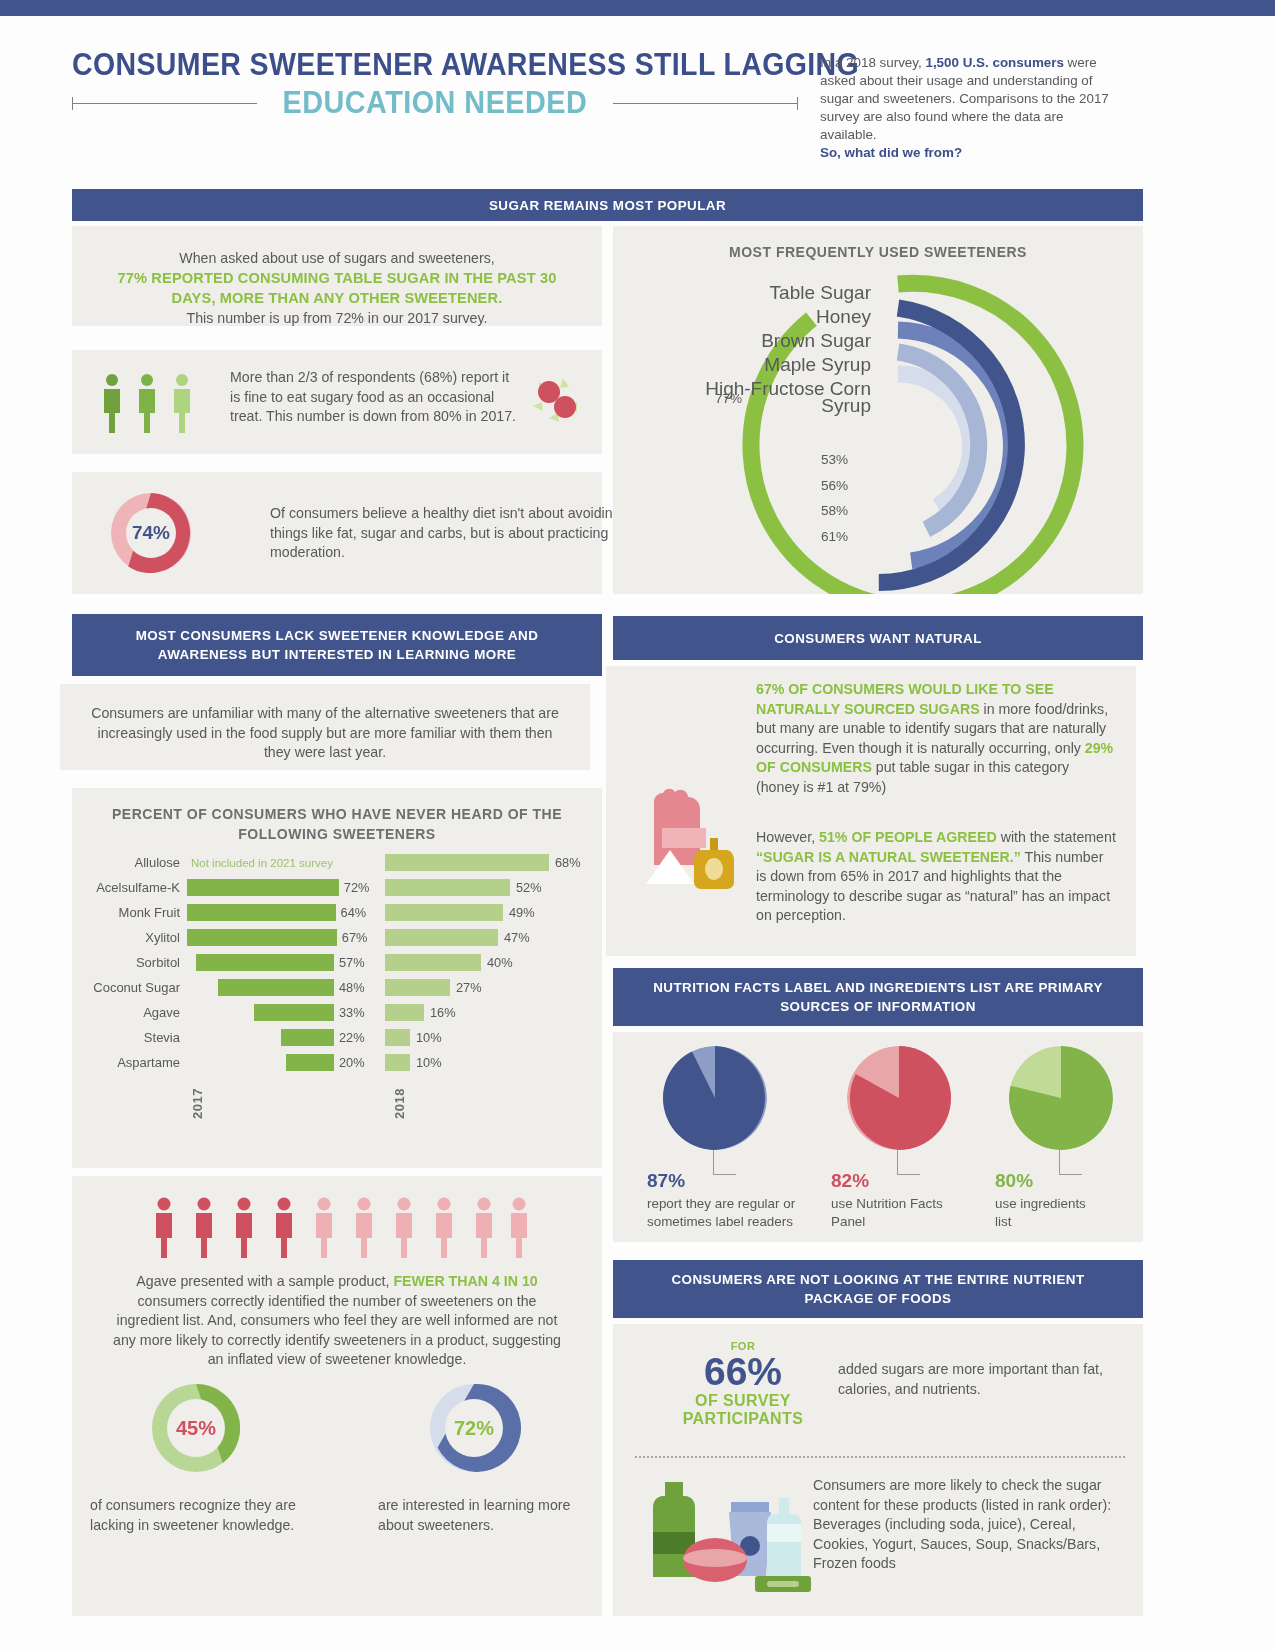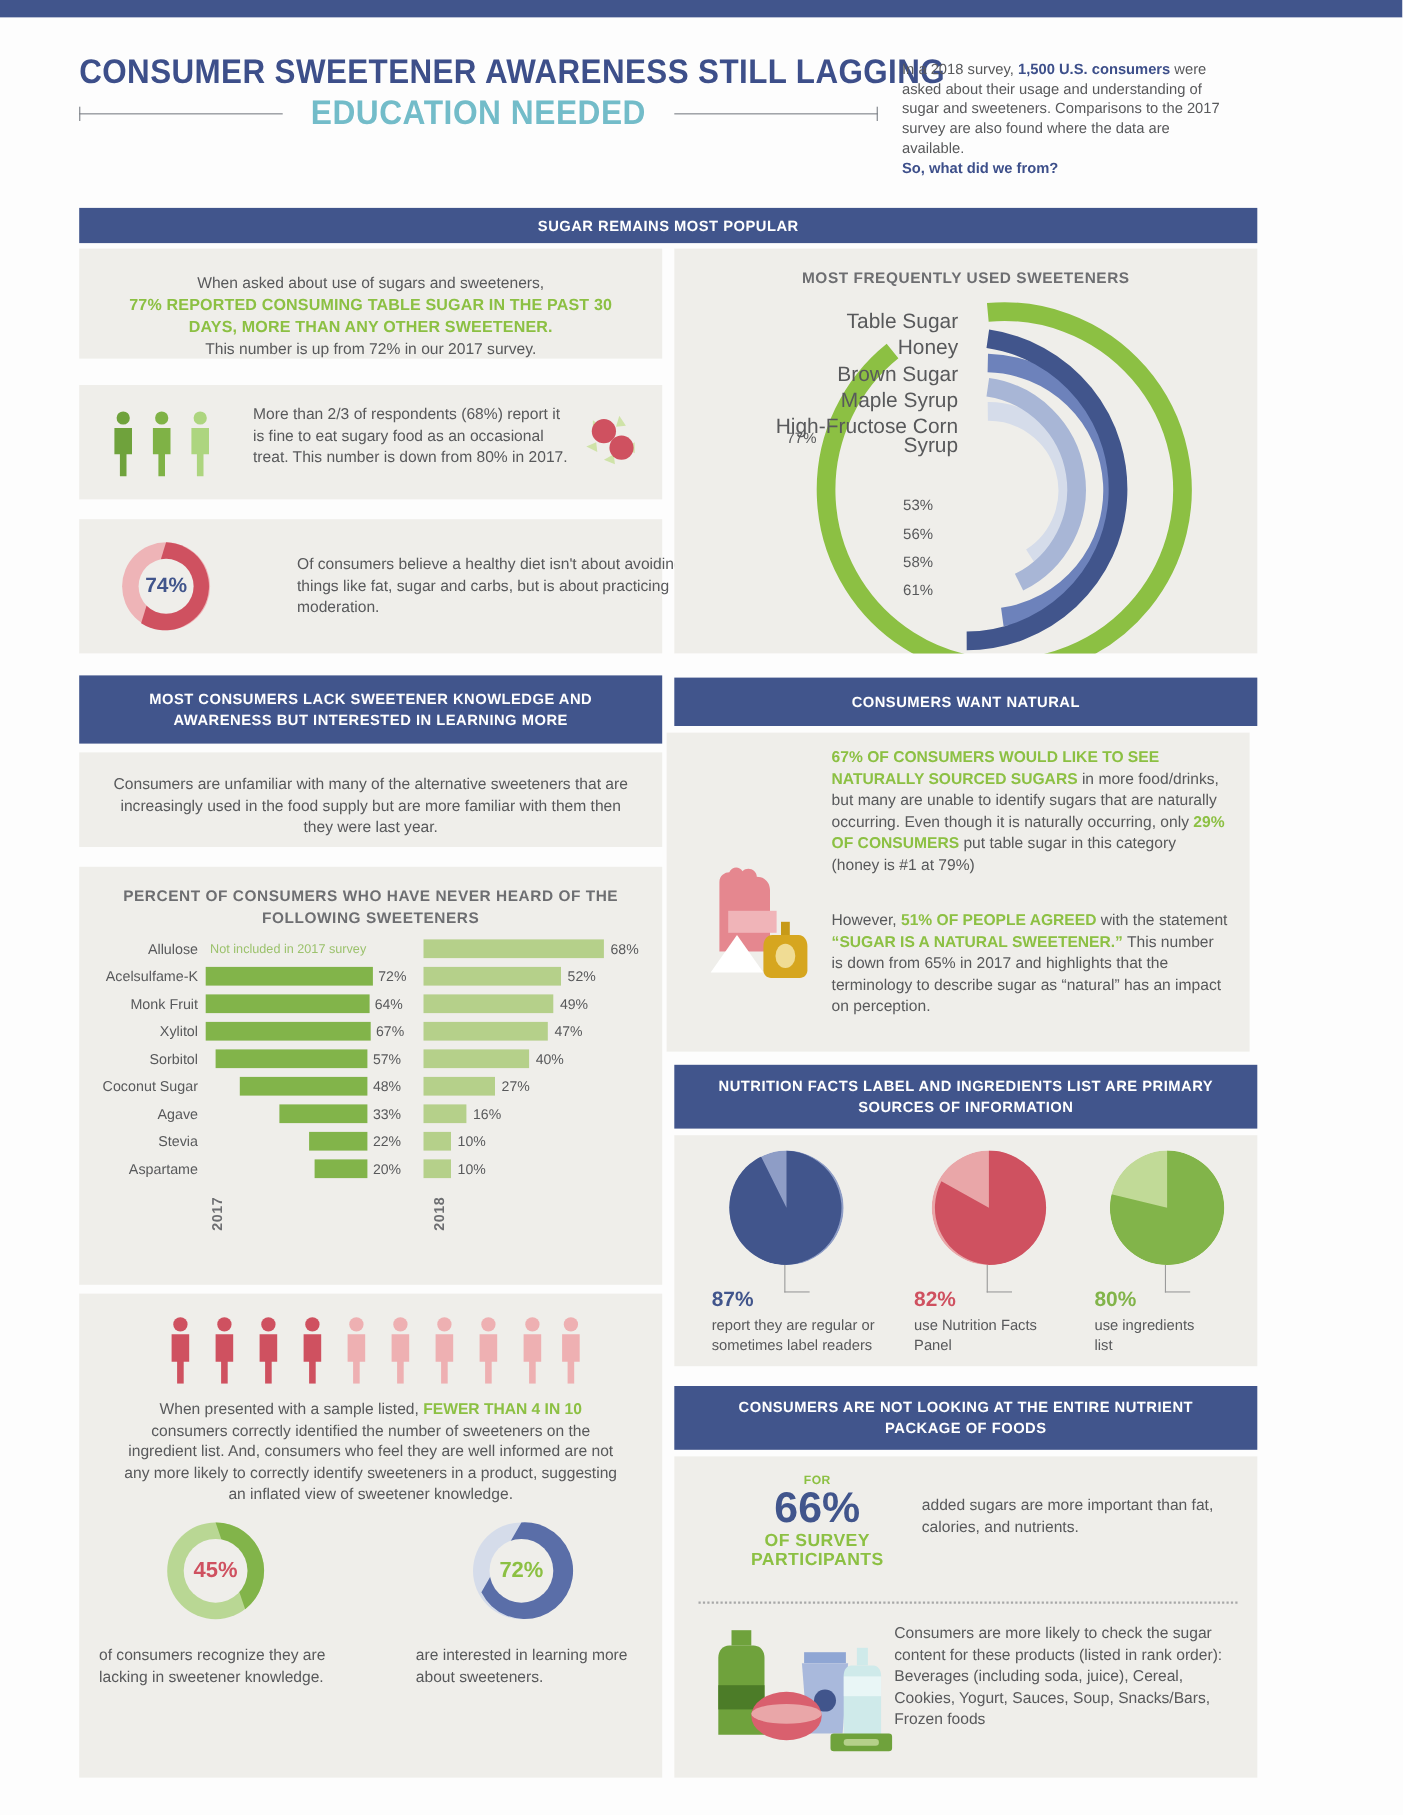--- a/index.html
+++ b/index.html
@@ -52,21 +52,21 @@
   #p2{left:72px;top:334px;width:530px;height:104px;}
   #p3{left:72px;top:456px;width:530px;height:122px;}
 
   .ppl3{position:absolute;left:28px;top:22px;width:120px;height:62px;}
 
   .donut-wrap{position:absolute;}
   .donut-hole{position:absolute;border-radius:50%;background:#efeeea;display:flex;align-items:center;justify-content:center;}
   .donut-val{font-weight:bold;}
 
   #p4{left:72px;top:598px;width:530px;height:62px;}
-  #p5{left:72px;top:668px;width:530px;height:86px;}
+  #p5{left:60px;top:668px;width:530px;height:86px;}
   #p6{left:72px;top:772px;width:530px;height:380px;}
   #p7{left:72px;top:1160px;width:530px;height:440px;}
 
   
   .bc{position:absolute;left:0;top:62px;width:530px;}
   .brow{display:flex;align-items:center;height:25px;margin-bottom:0px;}
   .blab{width:108px;text-align:right;font-size:13px;color:#58595b;padding-right:7px;}
   .bleftwrap{width:190px;display:flex;justify-content:flex-end;align-items:center;}
   .b17{height:17px;background:#82b44a;}
   .bval17{font-size:12.8px;color:#58595b;margin-left:5px;width:38px;text-align:left;}
@@ -207,21 +207,21 @@
   </div>
 
   <div class="panel" id="p6">
     <div class="ctitle" style="position:absolute;left:35px;top:16px;width:460px;">PERCENT OF CONSUMERS WHO HAVE NEVER HEARD OF THE FOLLOWING SWEETENERS</div>
 
     <div class="bc">
 
       <div class="brow">
         <div class="blab">Allulose</div>
         <div class="bleftwrap">
-          <div class="nis" style="margin-right:auto;">Not included in 2017 survey</div>
+          <div class="nis" style="margin-right:auto;">Not included in 2021 survey</div>
         </div>
         <div class="brightwrap">
           <div class="b18" style="width:164px;"></div>
           <div class="bval18">68%</div>
         </div>
       </div>
 
       <div class="brow">
         <div class="blab">Acelsulfame-K</div>
         <div class="bleftwrap">
@@ -365,21 +365,21 @@
             <path d="M4 17h16v25h-5v20h-6V42H4z"></path>
           </g>
         <g transform="translate(355,0)">
             <circle cx="12" cy="8" r="6.5"></circle>
             <path d="M4 17h16v25h-5v20h-6V42H4z"></path>
           </g>
       </g>
     </svg>
 
     <div class="txt ctr" style="position:absolute;left:40px;top:96px;width:450px;">
-      <span>When presented with a sample listed, </span><span class="grn">FEWER THAN 4 IN 10</span><span> consumers correctly identified the number of sweeteners on the ingredient list.  And, consumers who feel they are well informed are not any more likely to correctly identify sweeteners in a product, suggesting an inflated view of sweetener knowledge.</span>
+      <span>Agave presented with a sample product, </span><span class="grn">FEWER THAN 4 IN 10</span><span> consumers correctly identified the number of sweeteners on the ingredient list.  And, consumers who feel they are well informed are not any more likely to correctly identify sweeteners in a product, suggesting an inflated view of sweetener knowledge.</span>
     </div>
 
     <div style="position:absolute;left:72px;top:200px;">
       <svg width="104" height="104" viewBox="0 0 104 104">
         <circle cx="52" cy="52" r="44" fill="#b9d794"></circle>
         <path d="M52 8 A44 44 0 0 1 78.9 86.9 Z" fill="#82b44a"></path>
         <circle cx="52" cy="52" r="29" fill="#efeeea"></circle>
       </svg>
       <div style="position:absolute;left:0;top:0;width:104px;height:104px;display:flex;align-items:center;justify-content:center;">
         <span class="donut-val" style="color:#cf5160;font-size:20px;">45%</span>

